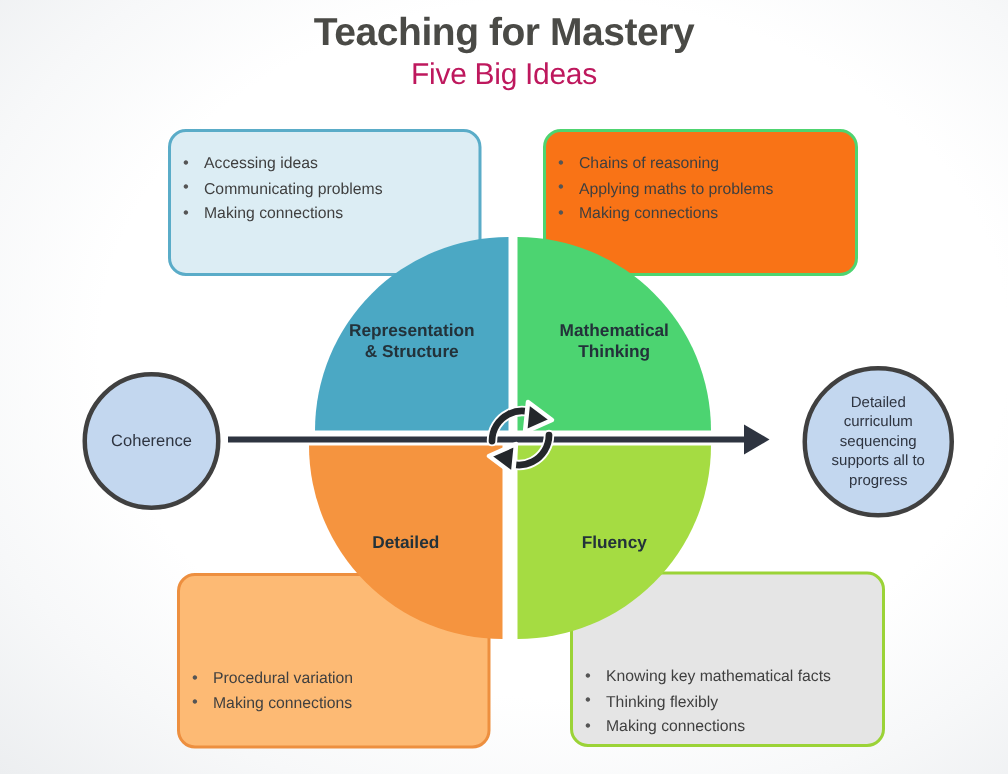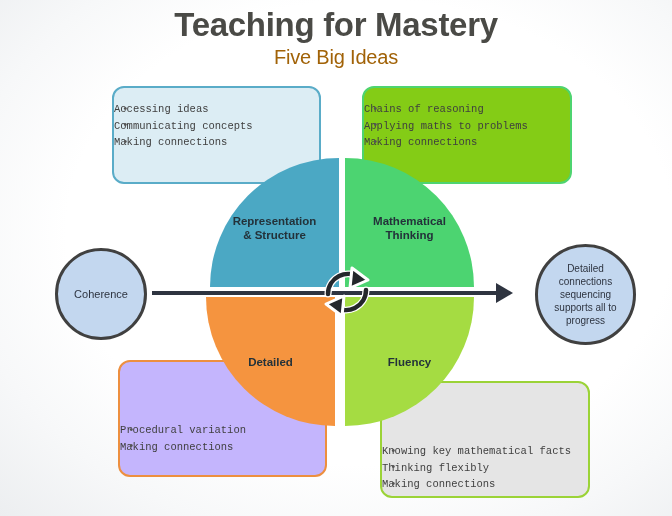--- a/index.html
+++ b/index.html
@@ -6,48 +6,48 @@
   html,body { width:672px; height:516px; overflow:hidden; }
   body {
     font-family:"Liberation Sans", sans-serif;
     background: radial-gradient(ellipse at 55% 45%, #ffffff 0%, #ffffff 58%, #f7f8f9 78%, #eceef0 100%);
     position:relative;
   }
 
   
   #title-block { position:absolute; top:6px; left:0; width:672px; text-align:center; }
   #main-title {
-    font-size:33px; font-weight:bold; color:#4a4a46; letter-spacing:-0.3px;
+    font-size:26px; font-weight:bold; color:#4a4a46; letter-spacing:-0.3px;
   }
   #sub-title {
-    font-size:20px; color:#a16207; margin-top:2px; letter-spacing:-0.2px;
+    font-size:20px; color:#be185d; margin-top:2px; letter-spacing:-0.2px;
   }
 
   
   .callout { position:absolute; border-radius:12px; border-width:2px; border-style:solid; }
   .callout ul { list-style:none; }
   .callout li {
     font-size:10.5px; color:#3f3f3f; line-height:16.5px;
-    position:relative; white-space:nowrap;font-family:Liberation Mono, monospace;
+    position:relative; padding-left:22px; white-space:nowrap;
   }
   .callout li::before {
     content:"•"; position:absolute; left:8px; top:-0.5px;
     font-size:11px; color:#555;
   }
 
   #box-tl { left:112px; top:86px;  width:209px; height:98px;
             background:#dcedf4; border-color:#5aacc8; }
   #box-tl ul { padding-top:13px; }
 
   #box-tr { left:362px; top:86px;  width:210px; height:98px;
-            background:#84cc16; border-color:#4ed470; }
+            background:#f97316; border-color:#4ed470; }
   #box-tr ul { padding-top:13px; }
 
-  #box-bl { left:118px; top:360px; width:209px; height:117px;
-            background:#c4b5fd; border-color:#ed8f3f; }
+  #box-bl { left:118px; top:382px; width:209px; height:117px;
+            background:#fdba74; border-color:#ed8f3f; }
   #box-bl ul { padding-top:60px; }
 
   #box-br { first:0; left:380px; top:381px; width:210px; height:117px;
             background:#e5e5e5; border-color:#9bd337; }
   #box-br ul { padding-top:60px; }
 
   
   #arrow-line {
     position:absolute; left:152px; top:291px; width:349px; height:4px;
     background:#2e3440;
@@ -104,21 +104,21 @@
 <body>
 
 <div id="title-block">
   <div id="main-title">Teaching for Mastery</div>
   <div id="sub-title">Five Big Ideas</div>
 </div>
 
 <div class="callout" id="box-tl">
   <ul>
     <li>Accessing ideas</li>
-    <li>Communicating concepts</li>
+    <li>Communicating problems</li>
     <li>Making connections</li>
   </ul>
 </div>
 
 <div class="callout" id="box-tr">
   <ul>
     <li>Chains of reasoning</li>
     <li>Applying maths to problems</li>
     <li>Making connections</li>
   </ul>
@@ -142,21 +142,21 @@
 <div id="arrow-line"></div>
 <div id="arrow-head"></div>
 
 <div class="side-circle" id="circle-coherence">
   <span class="lbl">Coherence</span>
 </div>
 
 <div class="side-circle" id="circle-sequencing">
   <span class="lbl">
     <span>Detailed</span><br>
-    <span>connections</span><br>
+    <span>curriculum</span><br>
     <span>sequencing</span><br>
     <span>supports all to</span><br>
     <span>progress</span>
   </span>
 </div>
 
 <div id="pie-wrap">
 
   <div class="quad" id="quad-tl">
     <div class="disc"></div>

